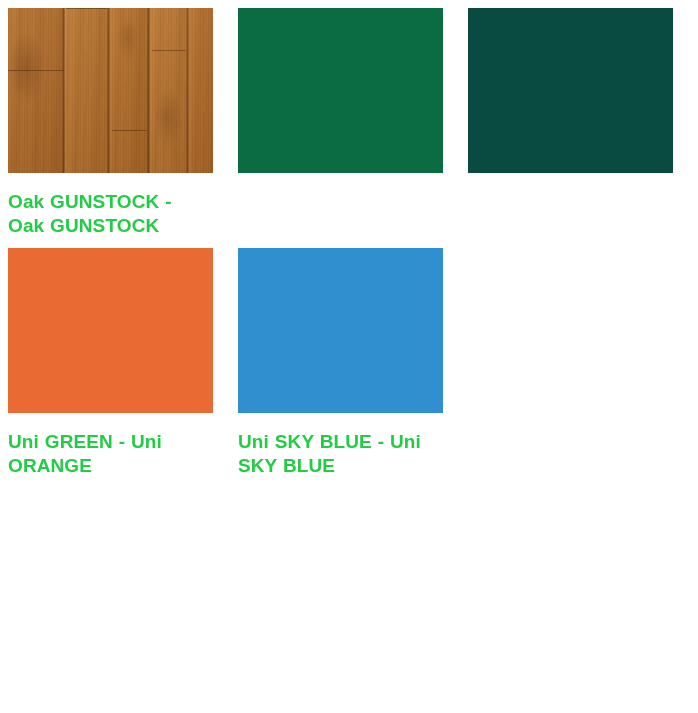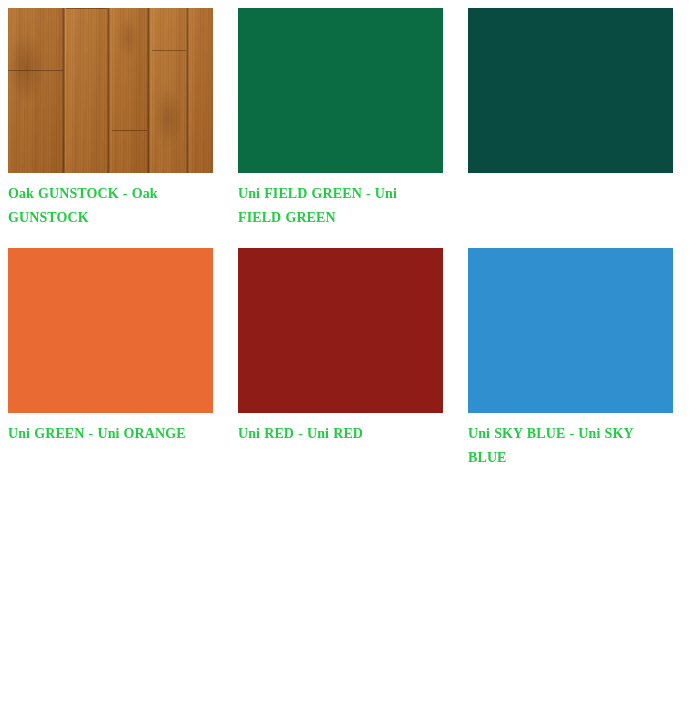--- a/index.html
+++ b/index.html
@@ -28,30 +28,29 @@
   .swatch-image {
     width: 205px;
     height: 165px;
     display: block;
     position: relative;
     overflow: hidden;
     border: 0;
   }
   .swatch-label {
     display: block;
-    margin-top: 9px;
-    font-size: 14px;
+    margin-top: 17px;
+    font-size: 19px;
     font-weight: bold;
     line-height: 24px;
     letter-spacing: 0.1px;
     color: #22cc44;
     width: 195px;
     text-decoration: none;
     word-spacing: 0.5px;
-    font-family: Liberation Serif, serif;
   }
 
   
   .wood {
     background-color: #b6722f;
     background-image:
       
       linear-gradient(90deg,
         rgba(90,45,12,0.00) 0px, rgba(90,45,12,0.00) 54px,
         rgba(70,34,8,0.55) 55px, rgba(70,34,8,0.55) 56px,
@@ -137,37 +136,32 @@
 <div class="swatch-grid">
 
   <div class="swatch-cell">
     <a class="swatch-image wood" href="#" title="Oak GUNSTOCK"></a>
     <a class="swatch-label" href="#">Oak GUNSTOCK - Oak GUNSTOCK</a>
   </div>
 
 
   <div class="swatch-cell">
     <a class="swatch-image" href="#" style="background-color:#0b6b42" title="Uni FIELD GREEN"></a>
-    <a class="swatch-label" href="#">Uni FIELD GREEN - Uni FIELD GREEN</a>
   </div>
 
   <div class="swatch-cell">
     <a class="swatch-image" href="#" style="background-color:#0a4b41" title="Uni FOREST GREEN"></a>
   </div>
 
 
   <div class="swatch-cell">
     <a class="swatch-image" href="#" style="background-color:#ea6a33" title="Uni ORANGE"></a>
     <a class="swatch-label" href="#">Uni GREEN - Uni ORANGE</a>
   </div>
 
-  <div class="swatch-cell">
-    <a class="swatch-image" href="#" style="background-color:#8f1c16" title="Uni RED"></a>
-    <a class="swatch-label" href="#">Uni RED - Uni RED</a>
-  </div>
 
 
   <div class="swatch-cell">
     <a class="swatch-image" href="#" style="background-color:#2f8fcf" title="Uni SKY BLUE"></a>
     <a class="swatch-label" href="#">Uni SKY BLUE - Uni SKY BLUE</a>
   </div>
 
 </div>
 
 </body></html>

